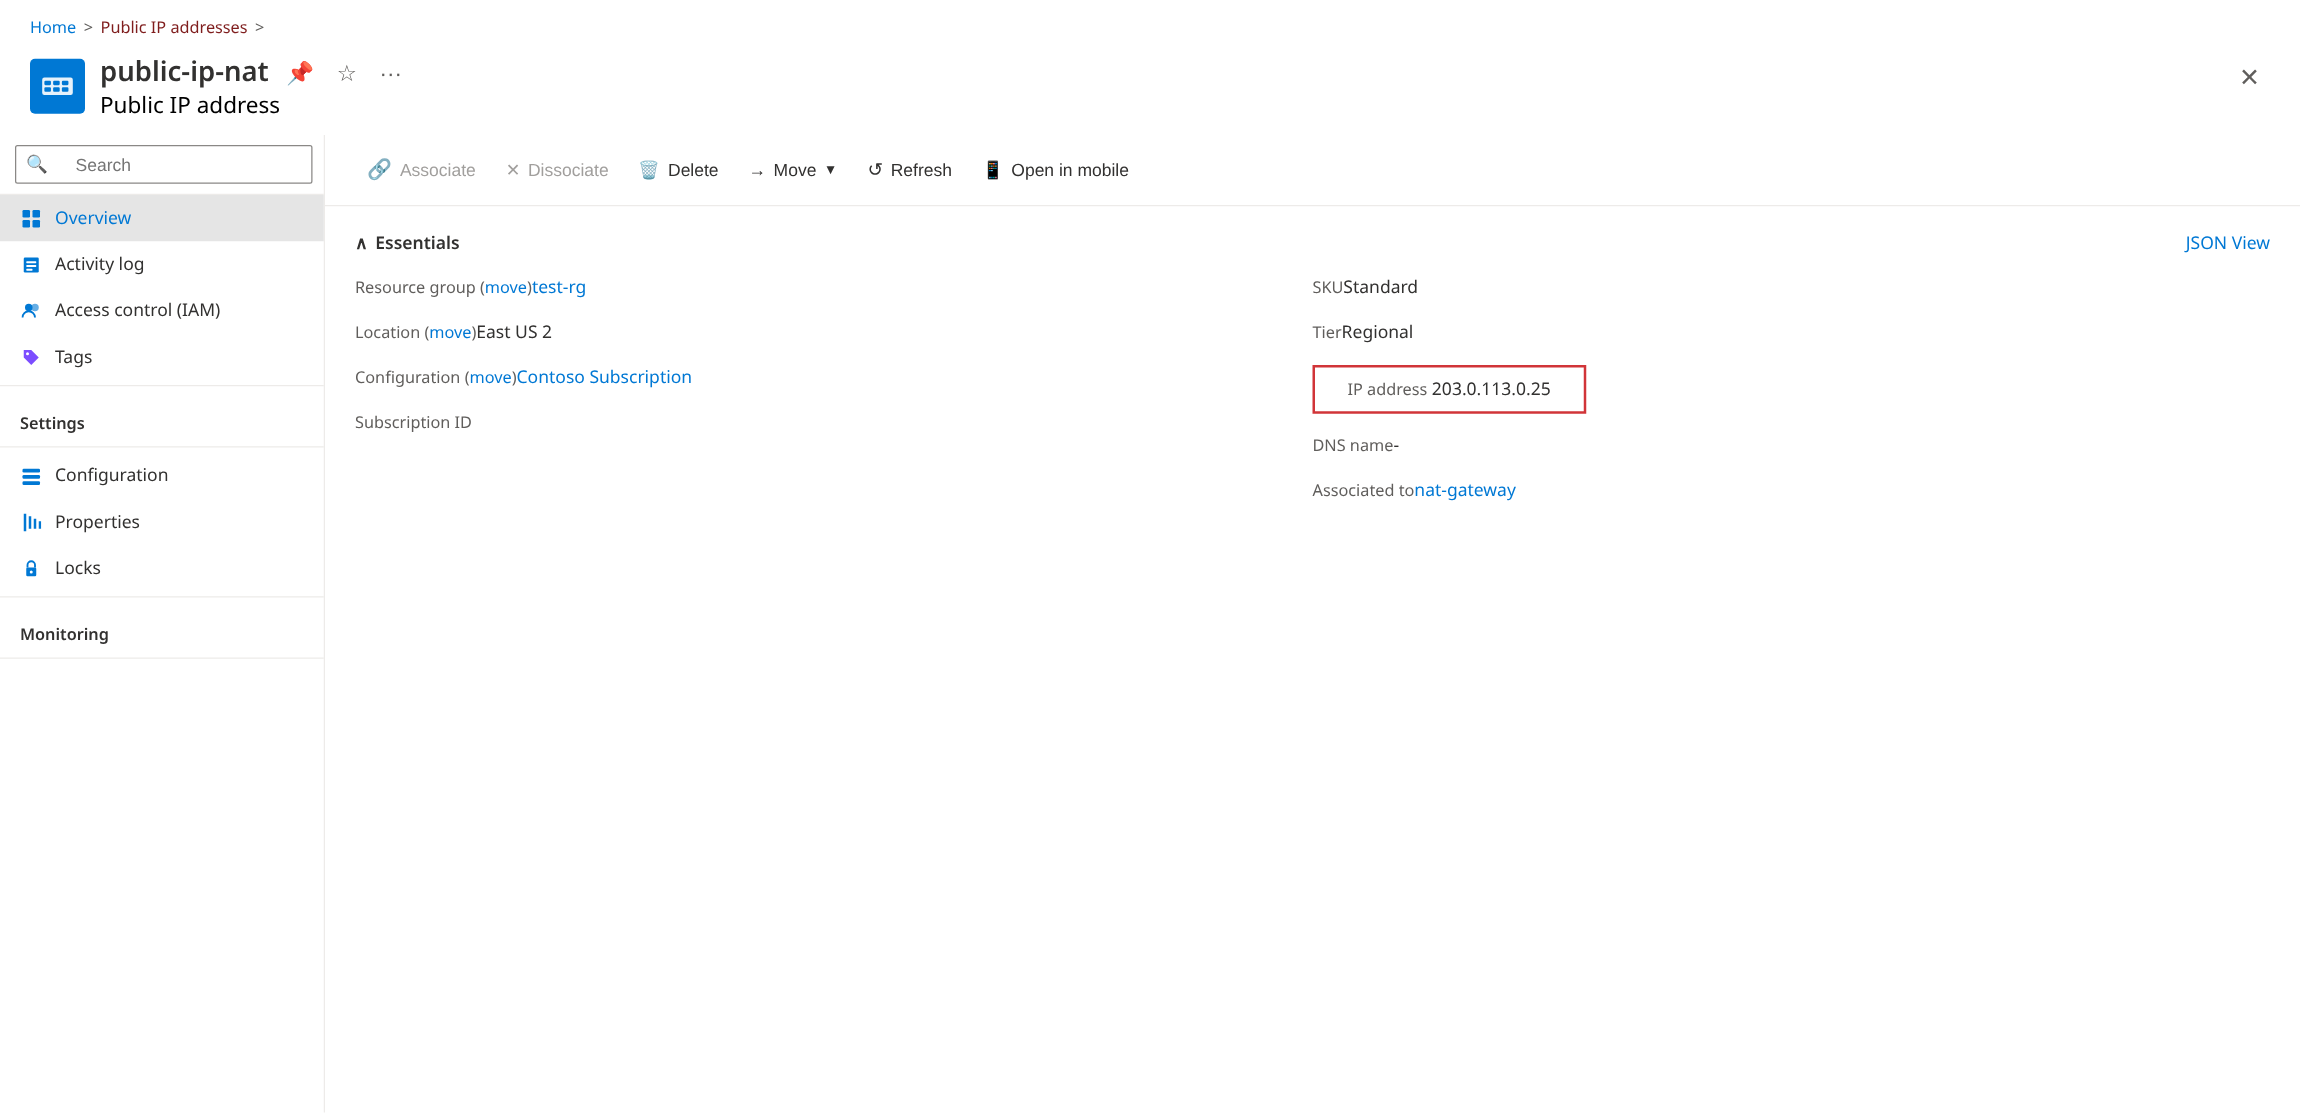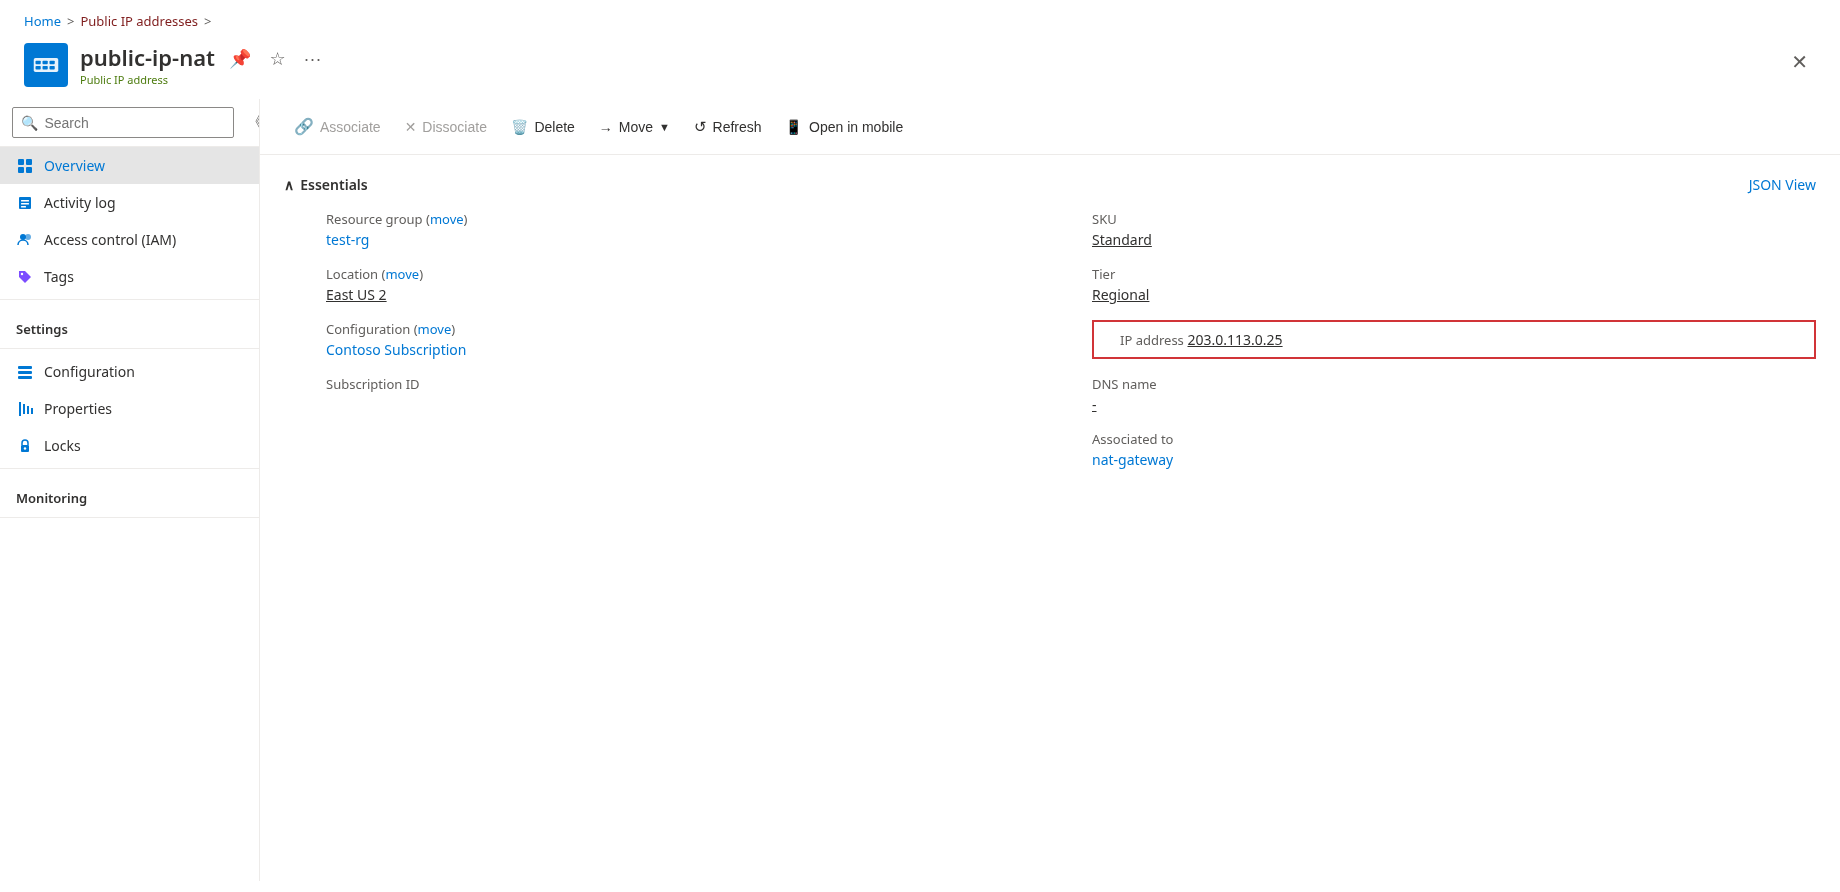--- a/index.html
+++ b/index.html
@@ -48,22 +48,22 @@
     .header-title-group { display: flex; flex-direction: column; }
     .resource-name {
       font-size: 22px;
       font-weight: 600;
       color: #323130;
       display: flex;
       align-items: flex-start;
       gap: 10px;
     }
     .resource-type {
-      font-size: 11px;
-      color: #4d7c0f;
+      font-size: 18px;
+      color: #000000;
     }
     .header-icons {
       display: flex;
       align-items: center;
       gap: 10px;
       margin-top: 4px;
     }
     .header-icon-btn {
       background: none;
       border: none;
@@ -113,20 +113,21 @@
       padding: 5px 8px;
       flex: 1;
       gap: 6px;
     }
     .search-box input {
       border: none;
       outline: none;
       font-size: 14px;
       flex: 1;
       color: #323130;
+      margin-left: 16px;
     }
     .collapse-btn {
       background: none;
       border: none;
       cursor: pointer;
       font-size: 16px;
       color: #605e5c;
       padding: 4px;
     }
 
@@ -212,33 +213,31 @@
 
     .essentials-grid {
       display: grid;
       grid-template-columns: 1fr 1fr;
       gap: 0;
     }
     .essentials-col { display: flex; flex-direction: column; gap: 0; }
 
     .field-row {
       display: flex;
-      flex-direction: column;
+      flex-direction: row;
       margin-bottom: 16px;
-      margin-left: 42px;
     }
     .field-label {
       font-size: 13px;
       color: #605e5c;
       margin-bottom: 2px;
     }
     .field-value {
       font-size: 14px;
       color: #323130;
-      text-decoration: underline;
     }
     .field-link {
       color: #0078d4;
       cursor: pointer;
       text-decoration: none;
     }
 
     .ip-address-highlight {
       border: 2px solid #d13438;
       padding: 8px 26px;

